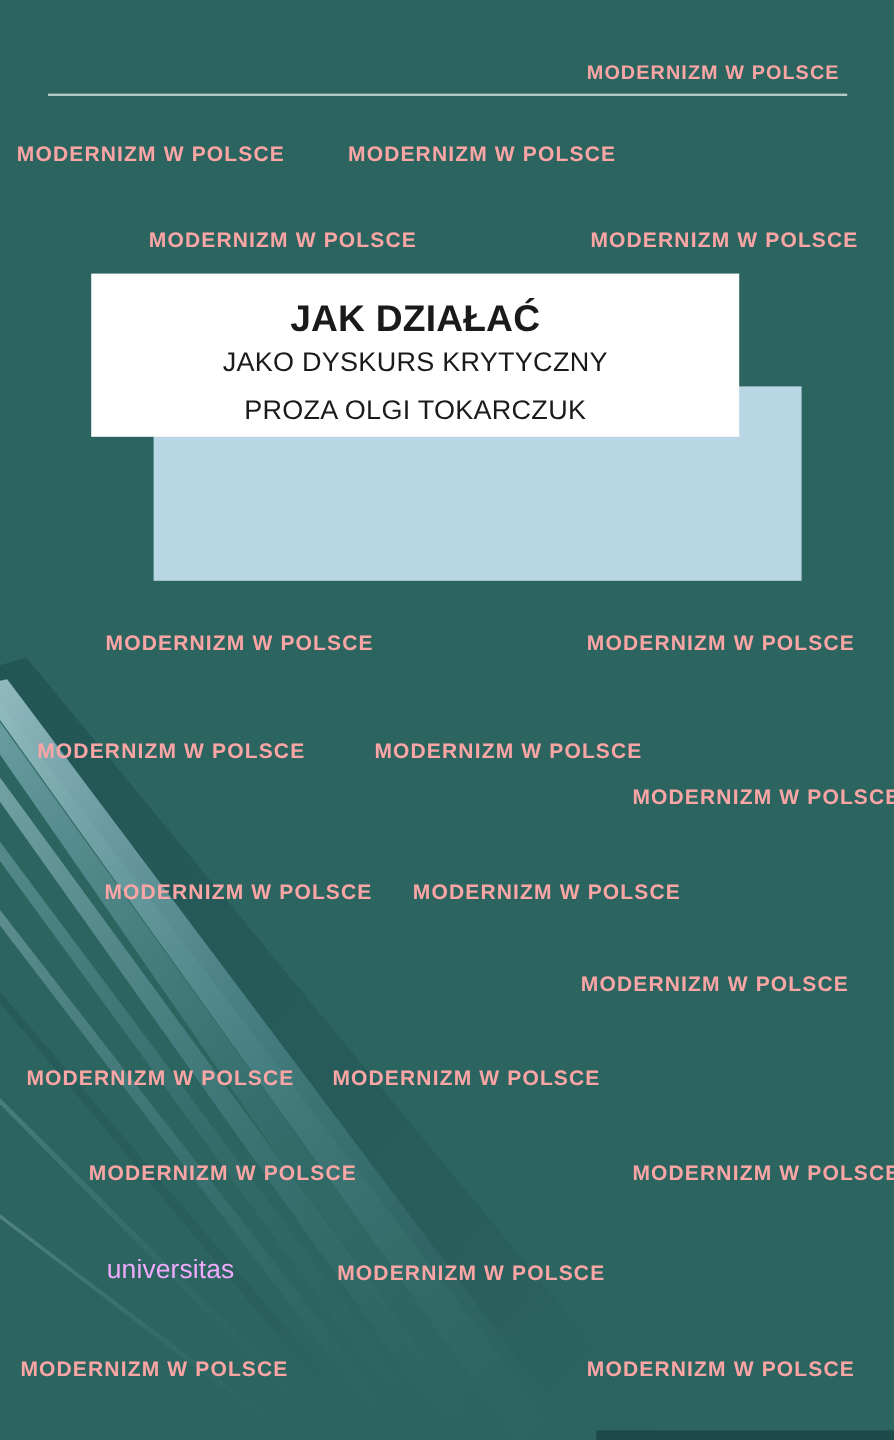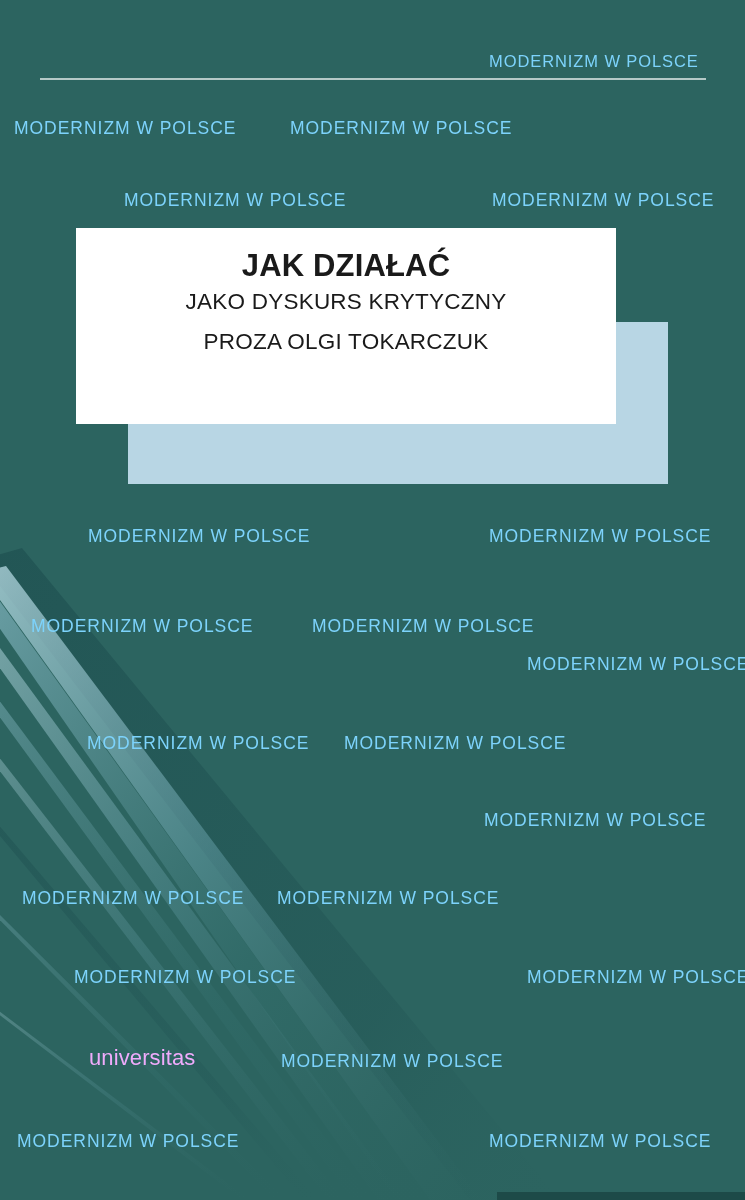--- a/index.html
+++ b/index.html
@@ -24,22 +24,22 @@
     top: 0;
     width: 745px;
     height: 1200px;
     pointer-events: none;
     z-index: 1;
   }
 
   
   .series {
     position: absolute;
-    color: #7dd3fc;
-    font-weight: 400;
+    color: #fca5a5;
+    font-weight: 700;
     letter-spacing: 0.055em;
     white-space: nowrap;
     z-index: 3;
   }
 
   .top-rule {
     position: absolute;
     left: 40px;
     top: 78px;
     width: 666px;
@@ -47,21 +47,21 @@
     background: rgba(255,255,255,0.65);
     z-index: 3;
   }
 
   
   .title-panel {
     position: absolute;
     left: 76px;
     top: 228px;
     width: 540px;
-    height: 196px;
+    height: 136px;
     background: #ffffff;
     z-index: 5;
     box-sizing: border-box;
     padding-top: 18px;
     text-align: center;
   }
   .title-main {
     color: #1a1a1a;
     font-size: 31px;
     font-weight: 700;

